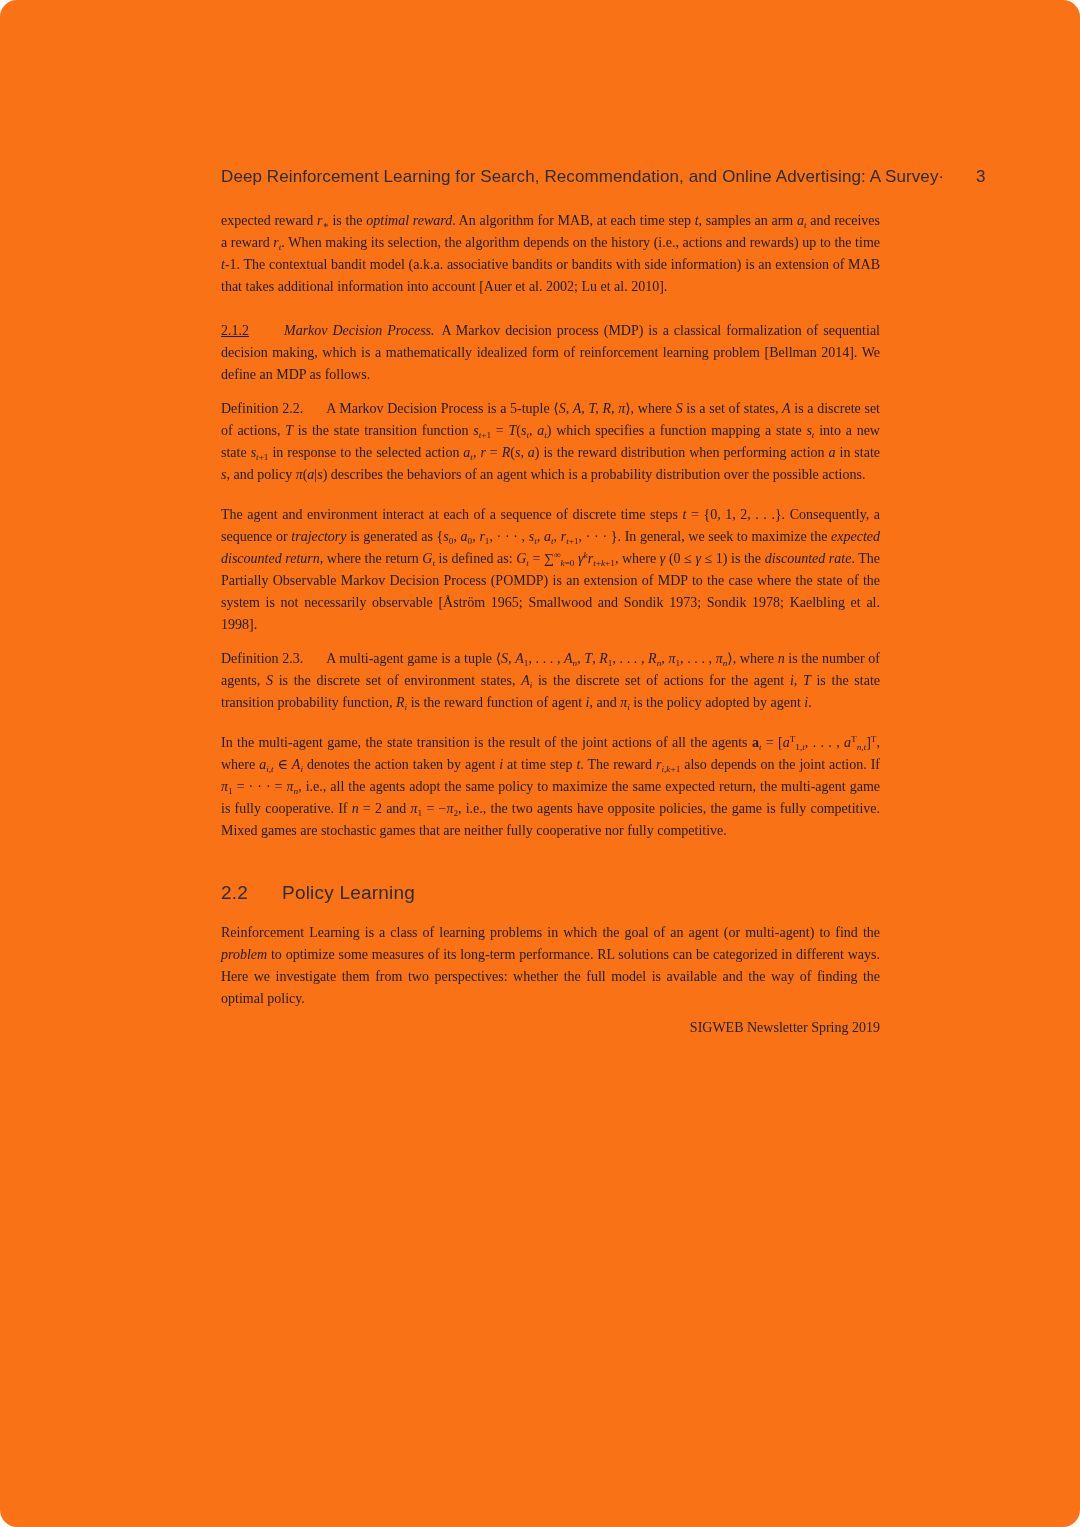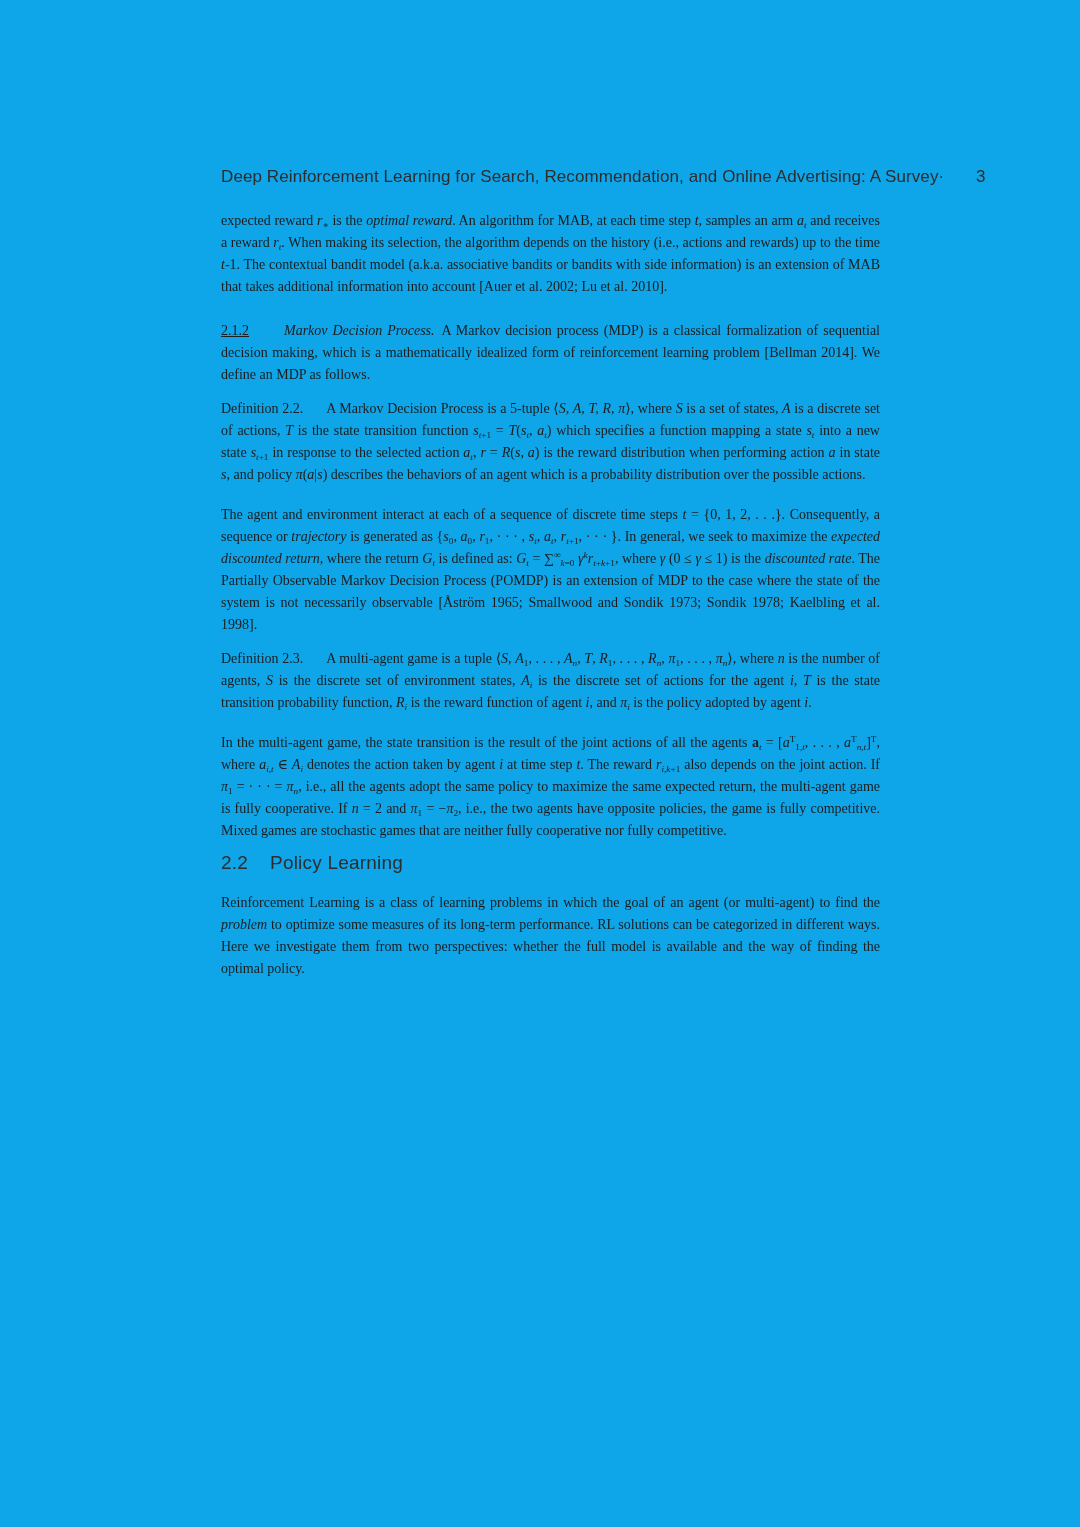--- a/index.html
+++ b/index.html
@@ -1,22 +1,23 @@
 <!DOCTYPE html>
 <html><head>
 <meta charset="utf-8">
 <style>
   html,body { margin:0; padding:0; background:#ffffff; }
   .page {
     position:relative;
     width:1080px; height:1527px;
-    background:#0ea5e9;
+    background:#f97316;
     font-family:"Liberation Serif","DejaVu Serif",serif;
     color:#1d1d1d;
     overflow:hidden;
+    border-radius:17px;
   }
   .running-header {
     position:absolute; left:221px; top:167px; width:759px;
     display:flex; align-items:baseline;
     font-family:"Liberation Sans","DejaVu Sans",sans-serif;
     font-size:17px; color:#2d2d2d; letter-spacing:0.1px;
     white-space:nowrap;
   }
   .hdr-dot { margin-left:auto; font-size:16px; }
   .hdr-page { margin-left:32px; margin-right:4px; }
@@ -29,21 +30,21 @@
   }
   .runin { margin-top:22px !important; }
   .secnum { margin-right:5px;text-decoration:underline; }
   .sectitle { font-style:italic; margin-right:7px;margin-left:30px; }
   .defpar { margin-top:12px !important; margin-bottom:18px !important; }
   .deflabel { font-weight:normal; margin-right:23px; }
   .par-gap { margin-top:18px !important; }
   h2.sechead {
     font-family:"Liberation Sans","DejaVu Sans",sans-serif;
     font-size:19px; font-weight:400; color:#2d2d2d;
-    margin:10px 0 18px 0; display:flex; letter-spacing:0.2px;
+    margin:40px 0 18px 0; display:flex; letter-spacing:0.2px;gap:12px;
   }
   h2.sechead .h2num { margin-right:22px; }
   .footer-note {
     margin-top:10px; text-align:right;
     font-size:14px; color:#222;
   }
   sub, sup { font-size:66%; line-height:0; }
   sub { vertical-align:-0.28em; }
   sup { vertical-align:0.5em; }
 </style>
@@ -79,16 +80,17 @@
 
     <p class="par-gap">In the multi-agent game, the state transition is the result of the joint actions of all the agents <b>a</b><sub><i>t</i></sub> = [<i>a</i><sup>T</sup><sub>1,<i>t</i></sub>, . . . , <i>a</i><sup>T</sup><sub><i>n</i>,<i>t</i></sub>]<sup>T</sup>, where <i>a</i><sub><i>i</i>,<i>t</i></sub> ∈ <i>A<sub>i</sub></i> denotes the action taken by agent <i>i</i> at time step <i>t</i>. The reward <i>r</i><sub><i>i</i>,<i>k</i>+1</sub> also depends on the joint action. If <i>π</i><sub>1</sub> = · · · = <i>π<sub>n</sub></i>, i.e., all the agents adopt the same policy to maximize the same expected return, the multi-agent game is fully cooperative. If <i>n</i> = 2 and <i>π</i><sub>1</sub> = −<i>π</i><sub>2</sub>, i.e., the two agents have opposite policies, the game is fully competitive. Mixed games are stochastic games that are neither fully cooperative nor fully competitive.</p>
 
     <h2 class="sechead">
       <span class="h2num">2.2</span>
       <span>Policy Learning</span>
     </h2>
 
     <p>Reinforcement Learning is a class of learning problems in which the goal of an agent (or multi-agent) to find the <i>problem</i> to optimize some measures of its long-term performance. RL solutions can be categorized in different ways.  Here we investigate them from two perspectives: whether the full model is available and the way of finding the optimal policy.</p>
 
+    <div class="footer-note">SIGWEB Newsletter Spring 2019</div>
 
   </div>
 
 </div>
 
 </body></html>

